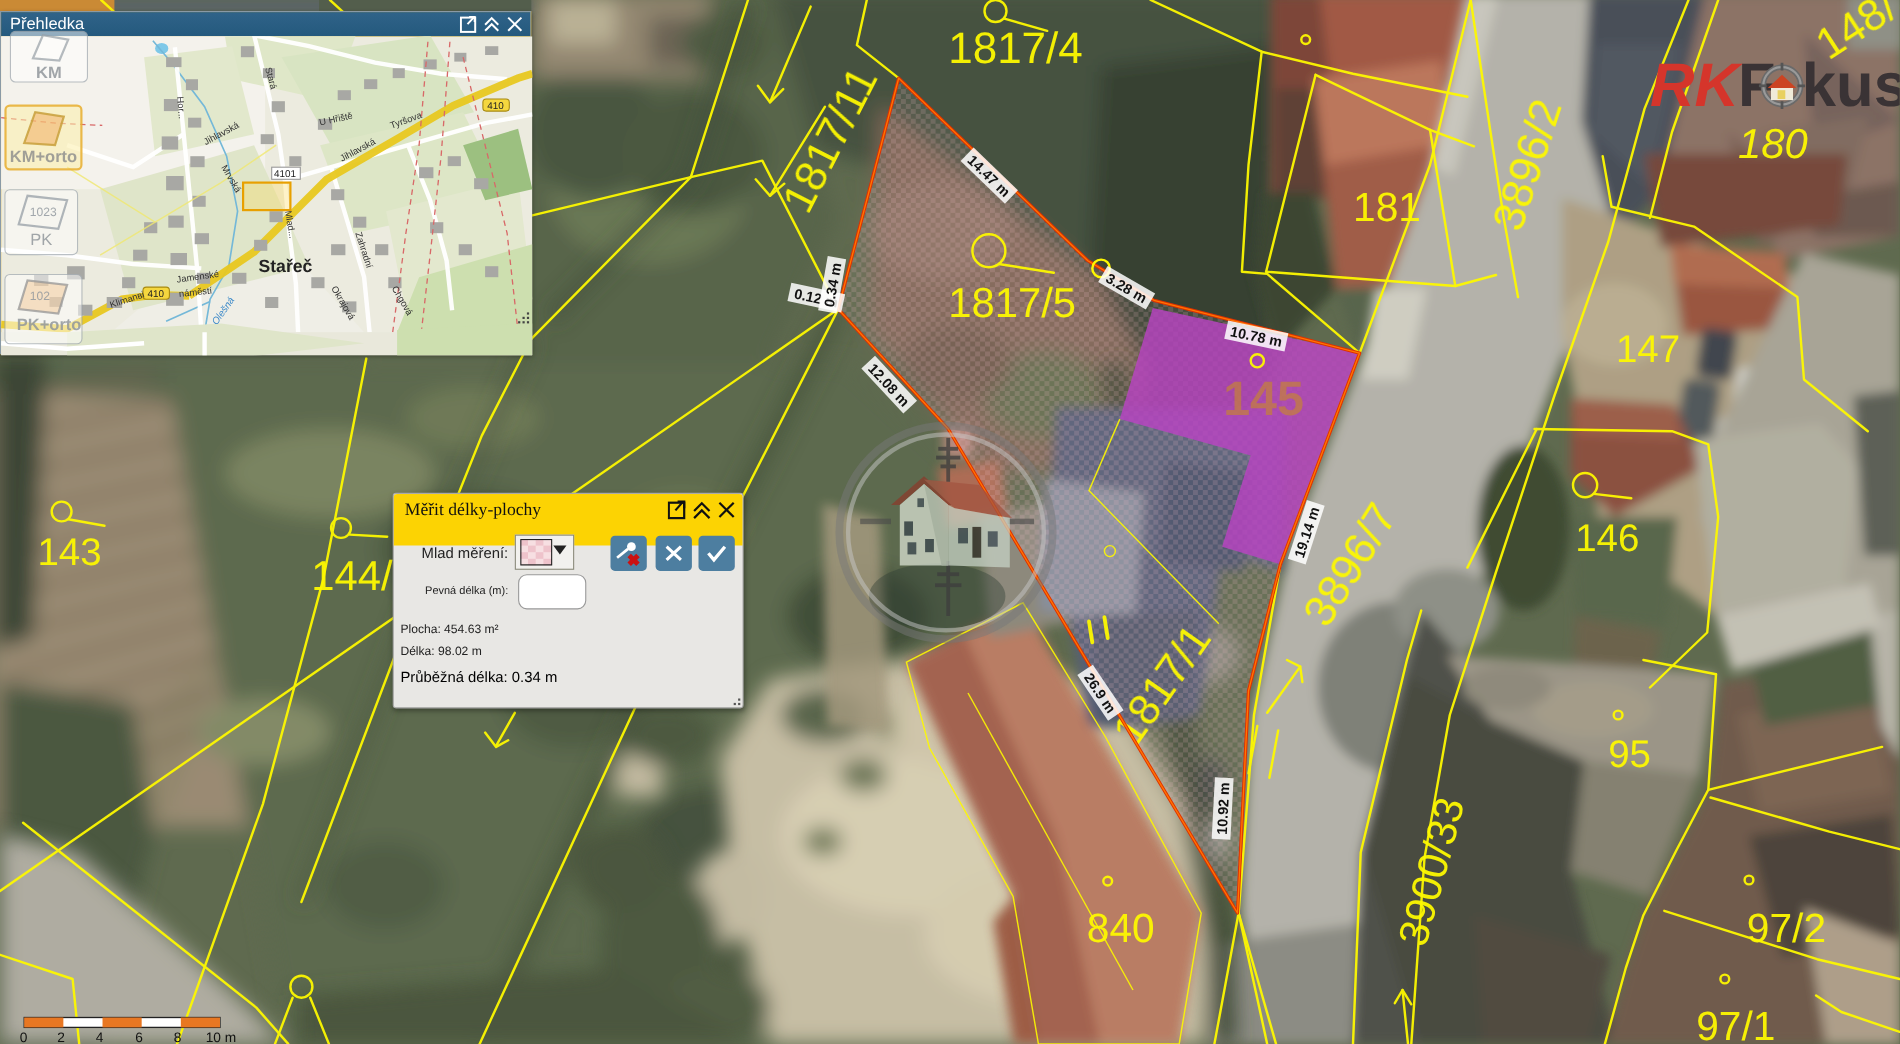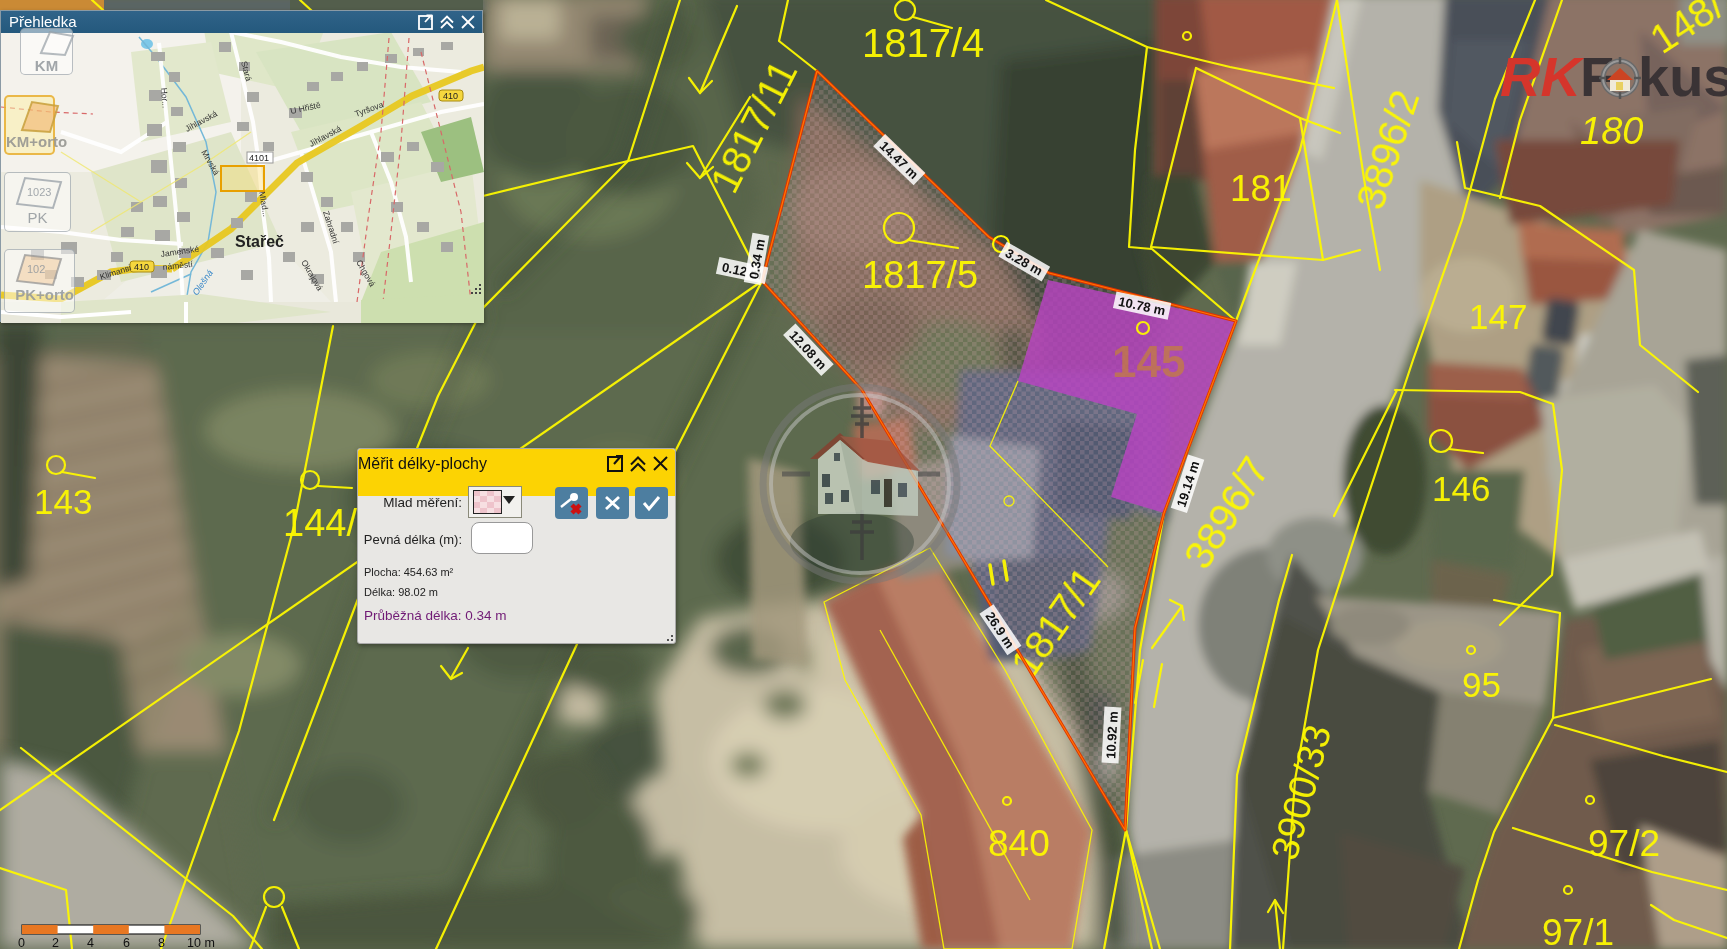--- a/index.html
+++ b/index.html
@@ -522,27 +522,27 @@
             <rect x="474" y="280" width="2" height="2"></rect>
             <rect x="474" y="276" width="2" height="2"></rect>
             <rect x="478" y="280" width="2" height="2"></rect>
             <rect x="478" y="276" width="2" height="2"></rect>
             <rect x="478" y="272" width="2" height="2"></rect>
           </g>
 </g>
       </svg>
 </div>
 <div id="laybtns" style="position:absolute;left:4px;top:28px;width:76px;">
-<div style="position:absolute;left:16px;top:0;width:53px;height:47px;background:rgba(255,255,255,0.5);border:1px solid rgba(130,140,150,0.55);border-radius:5px;">
+<div style="position:absolute;left:5px;top:0;width:71px;height:47px;background:rgba(255,255,255,0.5);border:1px solid rgba(130,140,150,0.55);border-radius:5px;">
 <svg width="69" height="28" viewBox="0 0 69 28">
           <polygon points="20,24 29,3 52,7 44,26" fill="rgba(255,255,255,0.4)" stroke="rgba(150,158,165,0.7)" stroke-width="2"></polygon>
         </svg>
 <div style="text-align:center;font-weight:bold;font-size:15px;color:rgba(145,150,155,0.85);margin-top:-4px;">KM</div>
 </div>
-<div style="position:absolute;left:0;top:67px;width:51px;height:60px;background:rgba(252,238,170,0.55);border:2px solid rgba(230,170,40,0.8);border-radius:5px;">
+<div style="position:absolute;left:0;top:67px;width:71px;height:60px;background:rgba(252,238,170,0.55);border:2px solid rgba(230,170,40,0.8);border-radius:5px;">
 <svg width="67" height="38" viewBox="0 0 67 38">
           <polygon points="16,33 26,5 52,9 44,35" fill="rgba(240,160,80,0.45)" stroke="rgba(200,160,60,0.85)" stroke-width="2"></polygon>
         </svg>
 <div style="text-align:center;font-weight:bold;font-size:15px;color:rgba(150,150,145,0.9);margin-top:-6px;">KM+orto</div>
 </div>
 <div style="position:absolute;left:0;top:144px;width:67px;height:60px;background:rgba(255,255,255,0.5);border:1px solid rgba(130,140,150,0.55);border-radius:5px;">
 <svg width="67" height="38" viewBox="0 0 67 38">
           <polygon points="12,31 20,5 56,9 48,35" fill="none" stroke="rgba(150,158,165,0.75)" stroke-width="2"></polygon>
           <text x="22" y="23" font-size="11" fill="rgba(140,148,155,0.8)">1023</text>
         </svg>
@@ -550,21 +550,21 @@
 </div>
 <div style="position:absolute;left:0;top:221px;width:71px;height:64px;background:rgba(255,255,255,0.5);border:1px solid rgba(130,140,150,0.55);border-radius:5px;">
 <svg width="67" height="38" viewBox="0 0 67 38">
           <polygon points="12,31 20,5 56,9 48,35" fill="rgba(240,170,90,0.3)" stroke="rgba(150,150,150,0.75)" stroke-width="2"></polygon>
           <text x="22" y="23" font-size="11" fill="rgba(140,148,155,0.8)">102</text>
         </svg>
 <div style="text-align:right;font-weight:bold;font-size:15px;color:rgba(145,150,155,0.85);margin-top:-6px;">PK+orto</div>
 </div>
 </div>
 <div id="mdlg" style="position:absolute;left:357px;top:448px;width:319px;height:196px;background:#e8e7e4;border:1px solid #aaa;border-radius:3px;box-shadow:1px 2px 5px rgba(0,0,0,.35);font-family:'Liberation Sans',sans-serif;">
-<div style="height:47px;background:#fcd303;border-radius:3px 3px 0 0;color:#111;font-size:16px;line-height:29px;position:relative;">Měřit délky-plochy
+<div style="height:47px;background:#fcd303;border-radius:3px 3px 0 0;color:#111;font-size:16px;line-height:29px;padding-left:10px;position:relative;font-family:Liberation Serif, serif;">Měřit délky-plochy
 <svg width="62" height="20" style="position:absolute;right:6px;top:5px;" viewBox="0 0 62 20" stroke="#111" fill="none" stroke-width="2">
 <rect x="1" y="3" width="14" height="14"></rect>
           <polyline points="7,10 14,2"></polyline>
           <polyline points="9,2 15,2 15,8"></polyline>
 <polyline points="24,10.5 31,3.5 38,10.5"></polyline>
           <polyline points="24,17 31,10 38,17"></polyline>
 <line x1="47" y1="3" x2="60" y2="16"></line>
           <line x1="60" y1="3" x2="47" y2="16"></line>
 </svg></div>
 <div style="position:absolute;left:0;top:46px;width:104px;text-align:right;font-size:13.5px;color:#222;white-space:nowrap;">Mlad měření:</div>
@@ -592,23 +592,23 @@
           <path d="M17,18 L25,26 M25,18 L17,26" stroke="#c11" stroke-width="4.5"></path>
         </svg></div>
 <div style="position:absolute;left:238px;top:38px;width:33px;height:32px;background:#4d7ea0;border-radius:4px;">
 <svg width="33" height="32" viewBox="0 0 33 32">
           <path d="M10,10 L23,22 M23,10 L10,22" stroke="#fff" stroke-width="2.8"></path>
         </svg></div>
 <div style="position:absolute;left:277px;top:38px;width:33px;height:32px;background:#4d7ea0;border-radius:4px;">
 <svg width="33" height="32" viewBox="0 0 33 32">
           <polyline points="9,16 14,22 24,10" stroke="#fff" stroke-width="3" fill="none"></polyline>
         </svg></div>
-<div style="position:absolute;left:-20px;top:83px;width:124px;text-align:right;font-size:13px;color:#222;white-space:nowrap;">Pevná délka (m):</div>
+<div style="position:absolute;left:-20px;top:83px;width:124px;text-align:right;font-size:10px;color:#222;white-space:nowrap;">Pevná délka (m):</div>
 <div style="position:absolute;left:113px;top:73px;width:62px;height:32px;background:#fff;border:1px solid #999;border-radius:8px;"></div>
 <div style="position:absolute;left:6px;top:113px;font-size:11px;line-height:20px;color:#222;">Plocha: 454.63 m²<br>Délka: 98.02 m</div>
-<div style="position:absolute;left:6px;top:159px;font-size:13.5px;color:#701a75;">Průběžná délka: 0.34 m</div>
+<div style="position:absolute;left:6px;top:159px;font-size:13.5px;color:#000000;">Průběžná délka: 0.34 m</div>
 <svg width="10" height="10" style="position:absolute;right:1px;bottom:1px;" viewBox="0 0 10 10" fill="#555">
         <rect x="7" y="7" width="2" height="2"></rect>
         <rect x="3" y="7" width="2" height="2"></rect>
         <rect x="7" y="3" width="2" height="2"></rect>
       </svg>
 </div>
 </div>
 
 </body></html>

